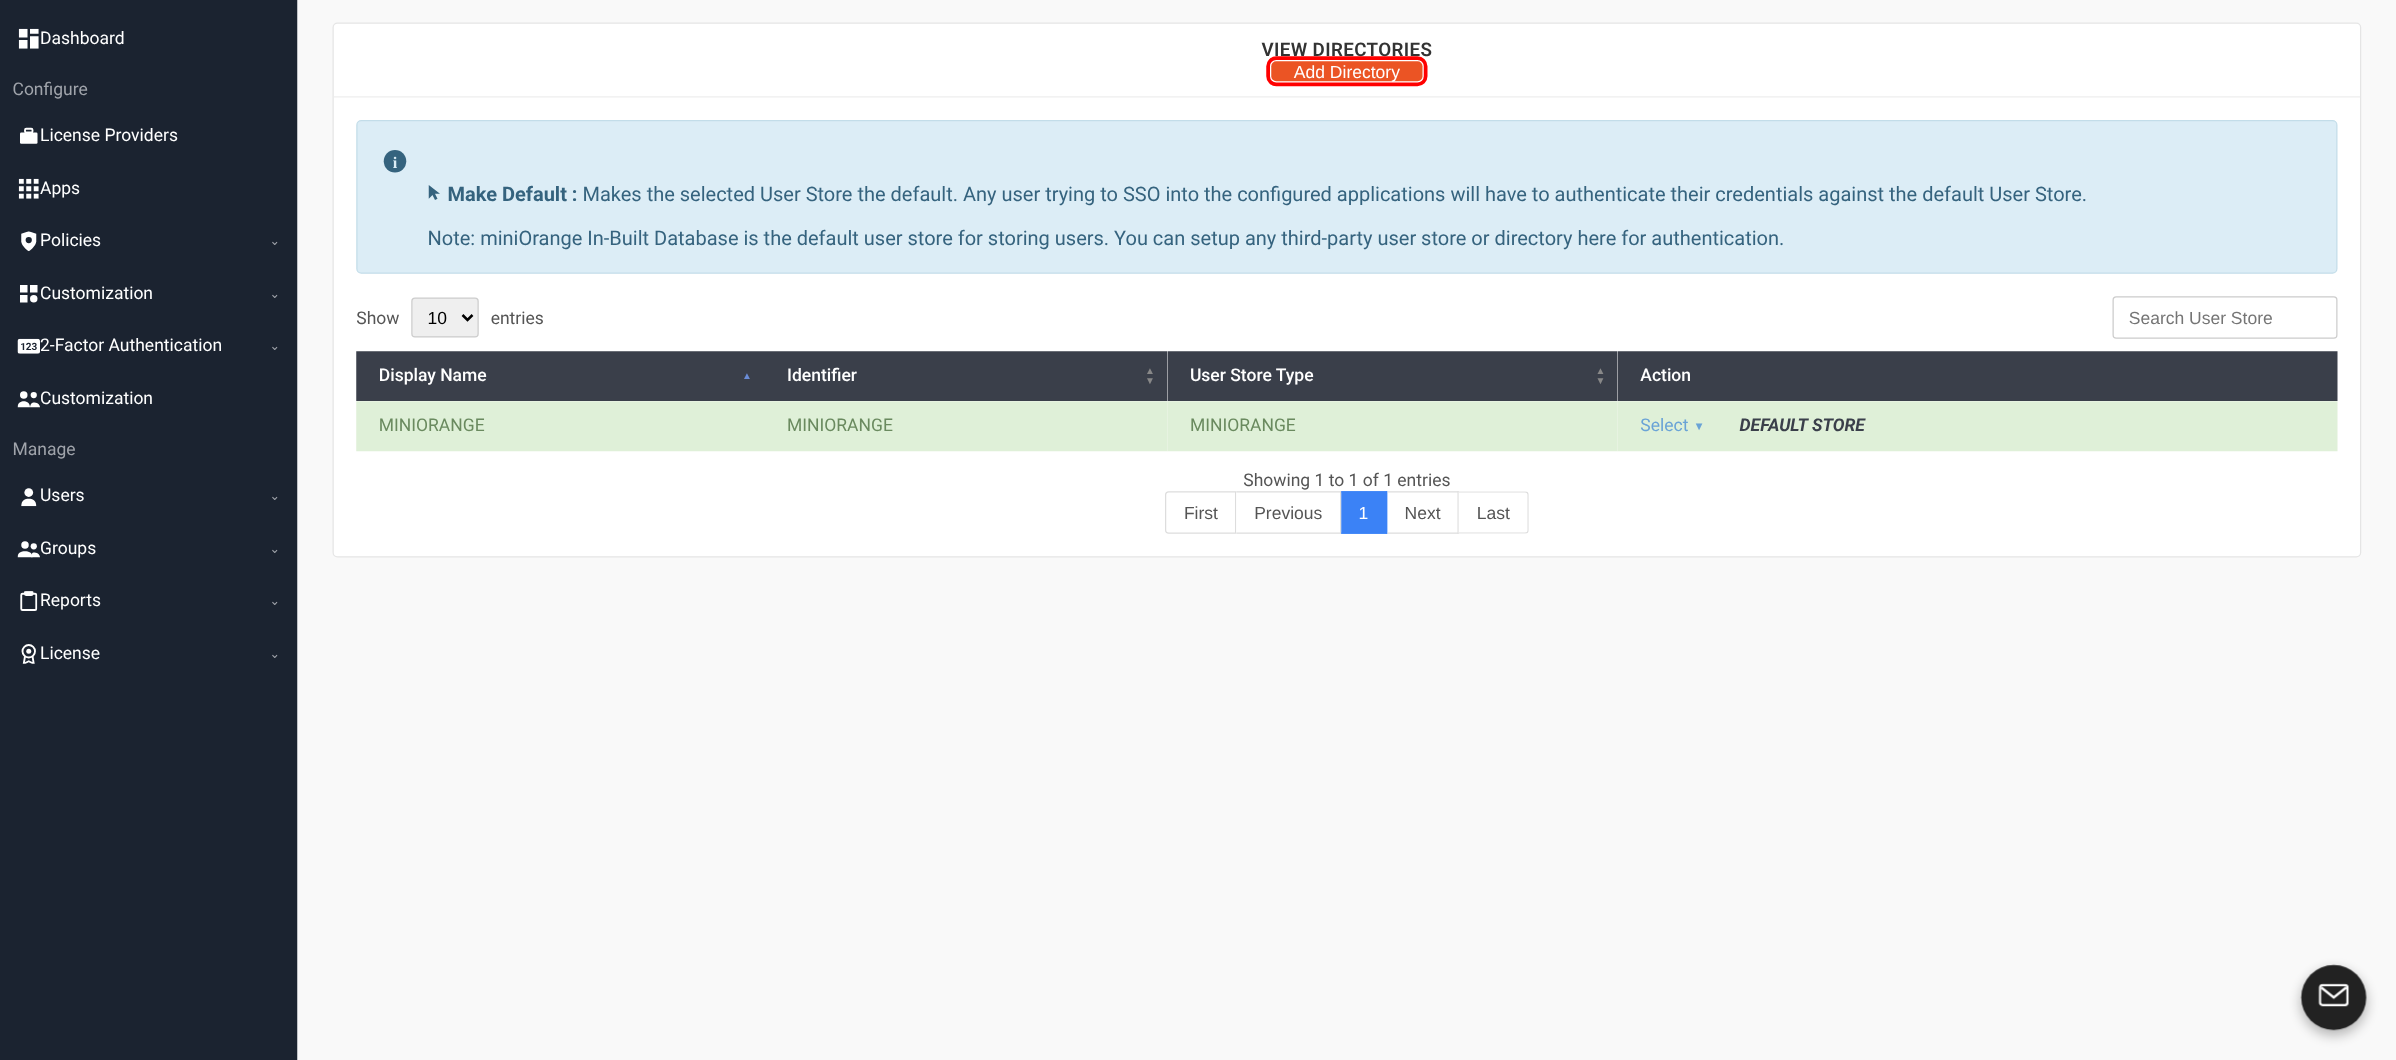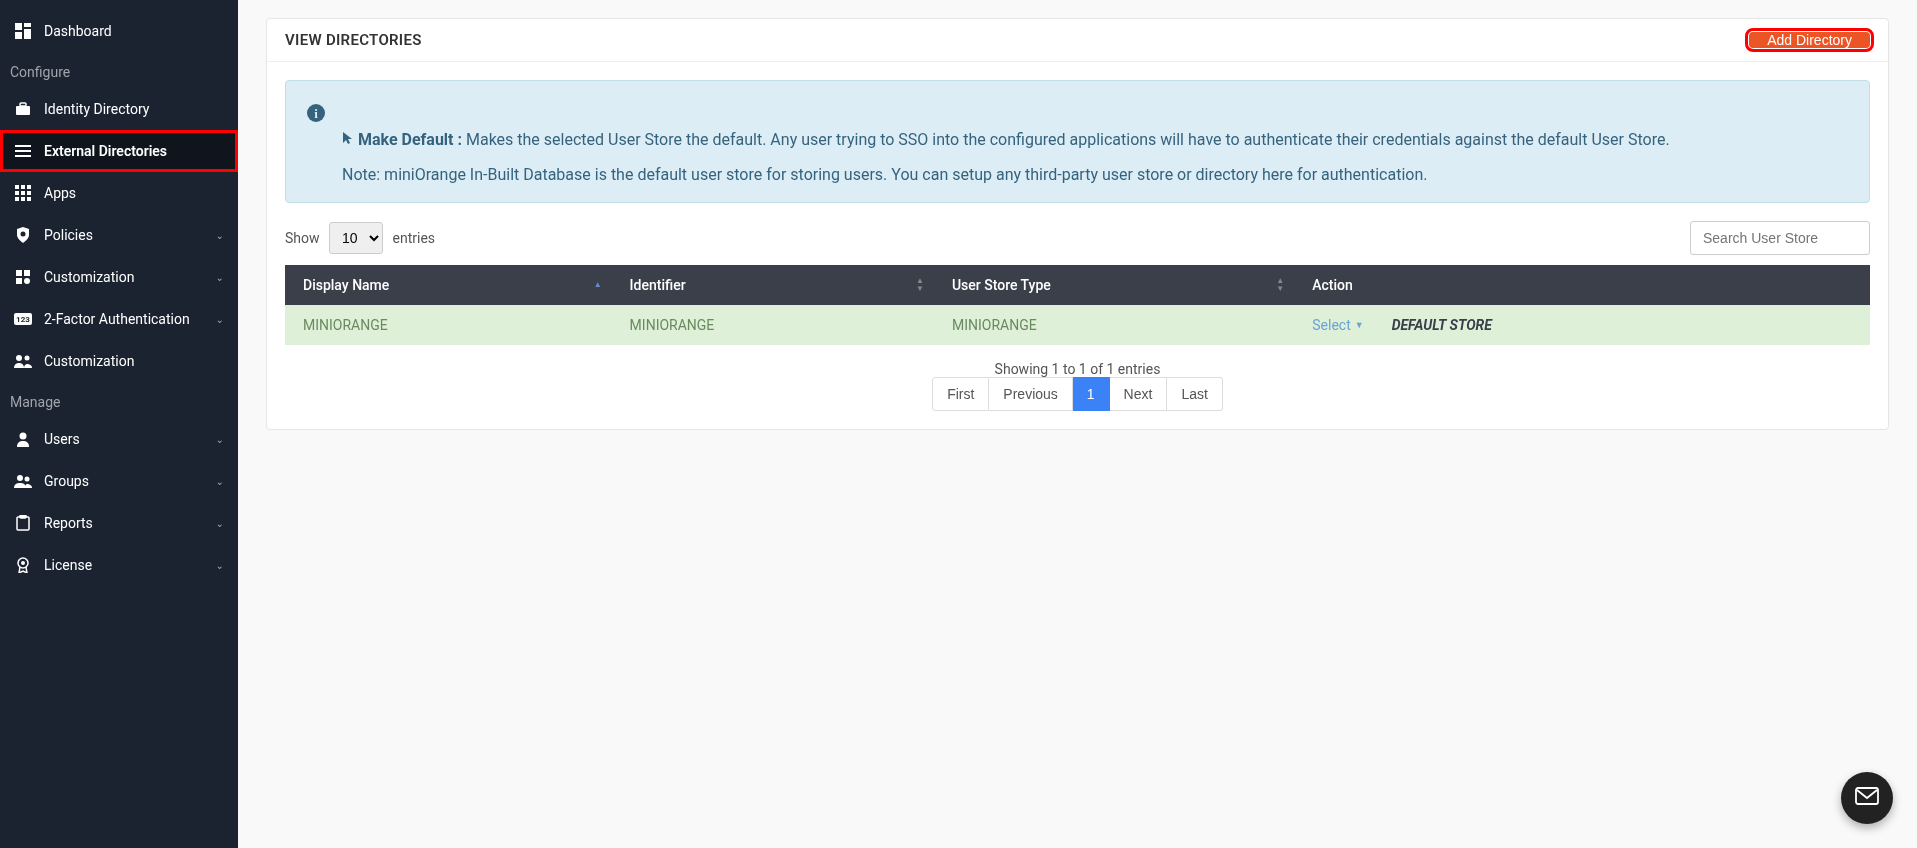--- a/index.html
+++ b/index.html
@@ -1,27 +1,27 @@
 <!DOCTYPE html>
 <html><head>
   <meta charset="utf-8">
   <style>
     * { box-sizing: border-box; margin: 0; padding: 0; }
     body { font-family: -apple-system, BlinkMacSystemFont, "Segoe UI", Roboto, sans-serif; background: #f5f5f5; color: #333; }
     .layout { display: flex; height: 100vh; }
     .sidebar { width: 238px; background: #1b2330; color: #fff; flex-shrink: 0; overflow-y: auto; padding-top: 10px; }
-    .sidebar-item { display: flex; align-items: center; padding: 12px 14px; cursor: pointer; font-size: 14px; gap: 12px; }
+    .sidebar-item { display: flex; align-items: center; padding: 12px 14px; cursor: pointer; font-size: 14px; }
     .sidebar-item.active { background: #0f141d; font-weight: 600; outline: 3px solid #ff0000; outline-offset: -3px; }
     .sidebar-section { padding: 12px 10px 8px; color: #a0a4ab; font-size: 14px; }
     .sidebar-icon { width: 18px; height: 18px; display: flex; align-items: center; justify-content: center; flex-shrink: 0; }
     .sidebar-label { flex: 1; }
     .chevron { font-size: 10px; color: #a0a4ab; }
     .main { flex: 1; padding: 18px 28px; background: #f9f9f9; overflow-y: auto; }
     .panel { background: #fff; border: 1px solid #e5e5e5; border-radius: 4px; }
-    .panel-header { display: flex; justify-content: space-between; align-items: center; padding: 12px 18px; border-bottom: 1px solid #eee; }
+    .panel-header { display: flex; justify-content: space-between; align-items: center; padding: 12px 18px; border-bottom: 1px solid #eee; flex-direction: column; }
     .panel-title { font-weight: 600; font-size: 15px; color: #333; letter-spacing: 0.3px; }
     .btn-primary { background: #eb5424; color: #fff; border: none; padding: 0 18px; border-radius: 4px; font-size: 14px; cursor: pointer; outline: 3px solid #ff0000; outline-offset: 1px; }
     .panel-body { padding: 18px; }
     .info-box { background: #dcedf6; border: 1px solid #c3dde9; border-radius: 4px; padding: 18px 20px; color: #35637e; display: flex; gap: 16px; }
     .info-icon-wrap { display: flex; align-items: flex-start; padding-top: 4px; }
     .info-content { flex: 1; margin-top: 31px; }
     .info-main { margin-bottom: 16px; }
     .info-title { font-weight: 700; }
     .info-note { color: #35637e; }
     .controls-row { display: flex; justify-content: space-between; align-items: center; margin: 18px 0 10px; font-size: 14px; color: #555; }
@@ -66,33 +66,23 @@
 
     <div class="sidebar-section">Configure</div>
 
     <div class="sidebar-item">
       <span class="sidebar-icon">
         <svg width="16" height="16" viewBox="0 0 16 16" fill="#fff">
             <rect x="1" y="5" width="14" height="9" rx="1"></rect>
             <rect x="5" y="2" width="6" height="3" rx="1" fill="none" stroke="#fff" stroke-width="1.5"></rect>
           </svg>
       </span>
-      <span class="sidebar-label">Identity Directory</span>
-    </div>
-
-    <div class="sidebar-item active">
-      <span class="sidebar-icon">
-        <svg width="16" height="16" viewBox="0 0 16 16" fill="#fff">
-            <rect x="0" y="2" width="16" height="2"></rect>
-            <rect x="0" y="7" width="16" height="2"></rect>
-            <rect x="0" y="12" width="16" height="2"></rect>
-          </svg>
-      </span>
-      <span class="sidebar-label">External Directories</span>
-    </div>
+      <span class="sidebar-label">License Providers</span>
+    </div>
+
 
     <div class="sidebar-item">
       <span class="sidebar-icon">
         <svg width="16" height="16" viewBox="0 0 16 16" fill="#fff">
             <rect x="0" y="0" width="4" height="4"></rect>
             <rect x="6" y="0" width="4" height="4"></rect>
             <rect x="12" y="0" width="4" height="4"></rect>
             <rect x="0" y="6" width="4" height="4"></rect>
             <rect x="6" y="6" width="4" height="4"></rect>
             <rect x="12" y="6" width="4" height="4"></rect>

